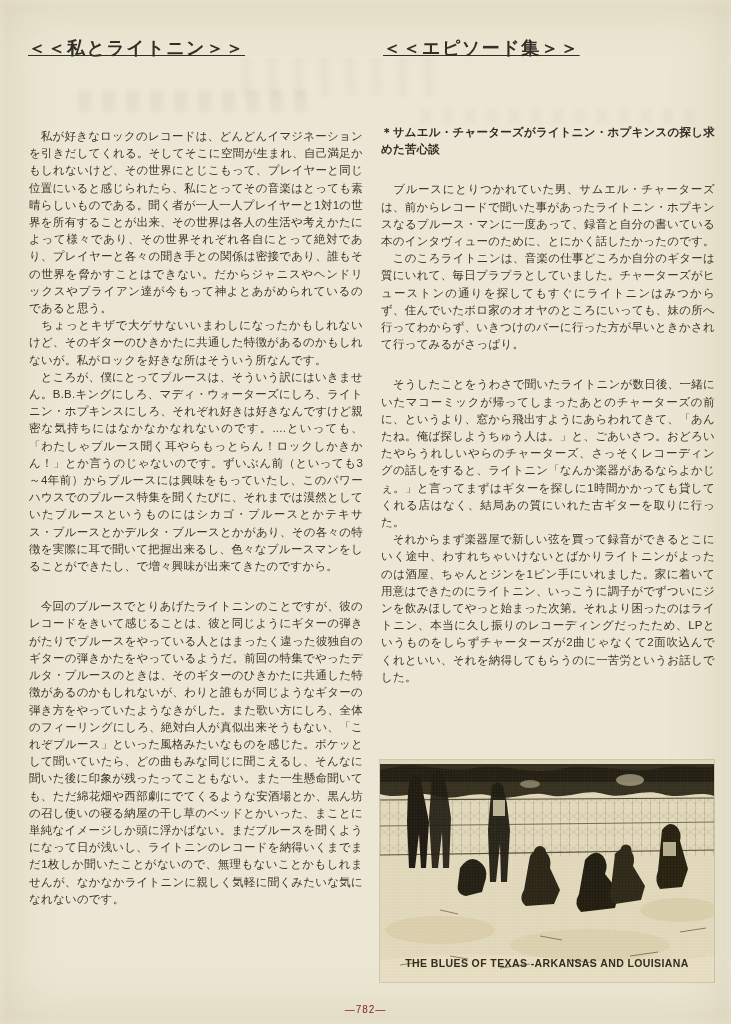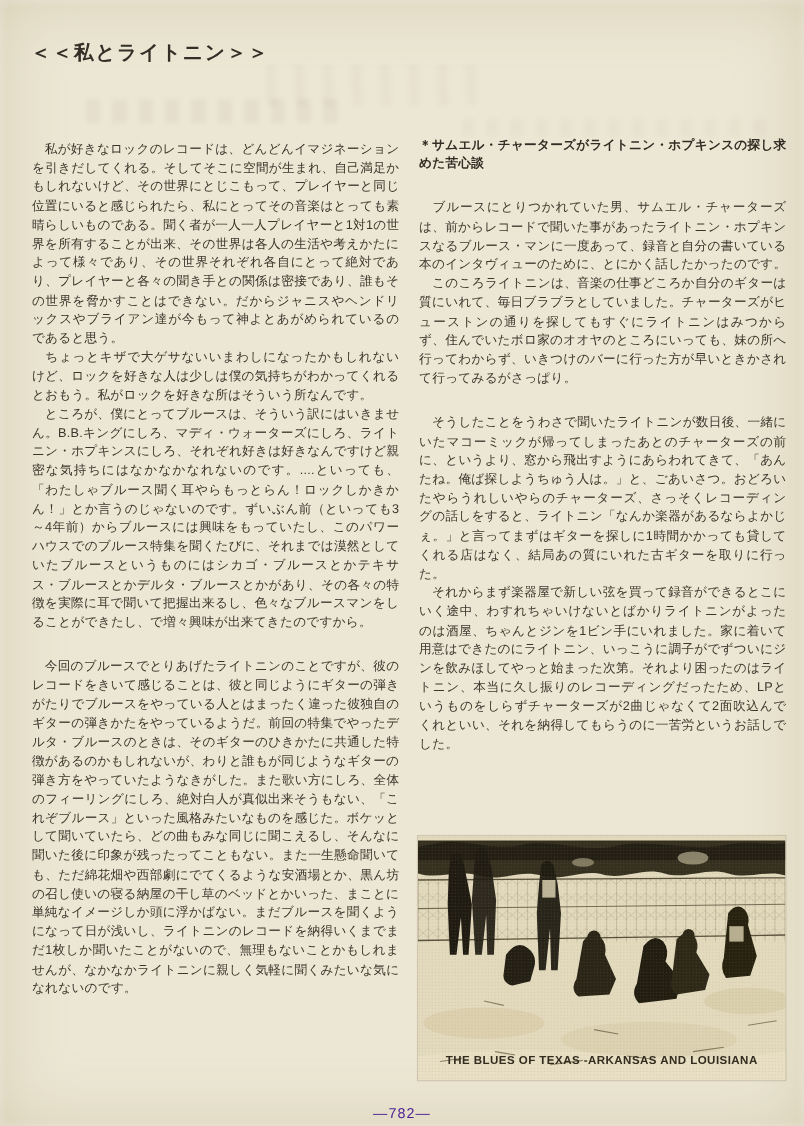--- a/index.html
+++ b/index.html
@@ -20,21 +20,21 @@
   .ghost-1 { left:78px; top:90px; width:240px; height:22px;
     background:repeating-linear-gradient(90deg, rgba(150,118,108,.16) 0 13px, transparent 13px 24px); }
   .ghost-2 { left:242px; top:58px; width:200px; height:38px;
     background:repeating-linear-gradient(88deg, rgba(160,130,120,.12) 0 10px, transparent 10px 26px); }
   .ghost-3 { left:420px; top:108px; width:280px; height:16px;
     background:repeating-linear-gradient(90deg, rgba(150,125,110,.10) 0 12px, transparent 12px 22px); }
 
   .hdr {
     position:absolute; top:36px;
     font-size:18px; font-weight:bold; color:#332f27;
-    letter-spacing:1.5px; white-space:nowrap;
+    letter-spacing:1.5px; white-space:nowrap;text-decoration:underline;
   }
   .hdr-left  { left:28px; }
   .hdr-right { left:383px; }
 
   .col { position:absolute; width:334px; color:#3b362c; }
   .col-left  { left:29px;  top:128px; }
   .col-right { left:381px; top:124px; }
 
   .para {
     font-size:11.5px; line-height:17.2px;
@@ -47,37 +47,38 @@
   .photo {
     position:absolute; left:380px; top:760px;
     width:334px; height:222px;
     background:#e3dabe;
     box-shadow:0 0 0 1px rgba(120,105,70,.25);
   }
   .photo svg { display:block; width:334px; height:222px; }
 
   .pageno {
     position:absolute; left:50%; top:1004px; transform:translateX(-50%);
-    font-size:13px; letter-spacing:1px; color:#4c1d95;
+    font-size:10px; letter-spacing:1px; color:#7f1d1d;
   }
 </style>
 </head>
 <body>
 
 <div class="page">
 
   <div class="ghost ghost-1"></div>
   <div class="ghost ghost-2"></div>
   <div class="ghost ghost-3"></div>
 
   <div class="hdr hdr-left">＜＜私とライトニン＞＞</div>
+  <div class="hdr hdr-right">＜＜エピソード集＞＞</div>
 
   <div class="col col-left">
       <p class="para">　私が好きなロックのレコードは、どんどんイマジネーションを引きだしてくれる。そしてそこに空間が生まれ、自己満足かもしれないけど、その世界にとじこもって、プレイヤーと同じ位置にいると感じられたら、私にとってその音楽はとっても素晴らしいものである。聞く者が一人一人プレイヤーと1対1の世界を所有することが出来、その世界は各人の生活や考えかたによって様々であり、その世界それぞれ各自にとって絶対であり、プレイヤーと各々の聞き手との関係は密接であり、誰もその世界を脅かすことはできない。だからジャニスやヘンドリックスやブライアン達が今もって神よとあがめられているのであると思う。</p>
-      <p class="para">　ちょっとキザで大ゲサないいまわしになったかもしれないけど、ロックを好きな人は少しは僕の気持ちがわかってくれるとおもう。私がロックを好きな所はそういう所なんです。</p>
+      <p class="para">　ちょっとキザで大ゲサないいまわしになったかもしれないけど、そのギターのひきかたに共通した特徴があるのかもしれないが。私がロックを好きな所はそういう所なんです。</p>
       <p class="para">　ところが、僕にとってブルースは、そういう訳にはいきません。B.B.キングにしろ、マディ・ウォーターズにしろ、ライトニン・ホプキンスにしろ、それぞれ好きは好きなんですけど親密な気持ちにはなかなかなれないのです。....といっても、「わたしゃブルース聞く耳やらもっとらん！ロックしかきかん！」とか言うのじゃないのです。ずいぶん前（といっても3～4年前）からブルースには興味をもっていたし、このパワーハウスでのブルース特集を聞くたびに、それまでは漠然としていたブルースというものにはシカゴ・ブルースとかテキサス・ブルースとかデルタ・ブルースとかがあり、その各々の特徴を実際に耳で聞いて把握出来るし、色々なブルースマンをしることができたし、で増々興味が出来てきたのですから。</p>
       <p class="para gap">　今回のブルースでとりあげたライトニンのことですが、彼のレコードをきいて感じることは、彼と同じようにギターの弾きがたりでブルースをやっている人とはまったく違った彼独自のギターの弾きかたをやっているようだ。前回の特集でやったデルタ・ブルースのときは、そのギターのひきかたに共通した特徴があるのかもしれないが、わりと誰もが同じようなギターの弾き方をやっていたようなきがした。また歌い方にしろ、全体のフィーリングにしろ、絶対白人が真似出来そうもない、「これぞブルース」といった風格みたいなものを感じた。ボケッとして聞いていたら、どの曲もみな同じに聞こえるし、そんなに聞いた後に印象が残ったってこともない。また一生懸命聞いても、ただ綿花畑や西部劇にでてくるような安酒場とか、黒ん坊の召し使いの寝る納屋の干し草のベッドとかいった、まことに単純なイメージしか頭に浮かばない。まだブルースを聞くようになって日が浅いし、ライトニンのレコードを納得いくまでまだ1枚しか聞いたことがないので、無理もないことかもしれませんが、なかなかライトニンに親しく気軽に聞くみたいな気になれないのです。</p>
     </div>
 
   <div class="col col-right">
     <p class="para lead">＊サムエル・チャーターズがライトニン・ホプキンスの探し求めた苦心談</p>
     <div>
         <p class="para gap">　ブルースにとりつかれていた男、サムエル・チャーターズは、前からレコードで聞いた事があったライトニン・ホプキンスなるブルース・マンに一度あって、録音と自分の書いている本のインタヴィューのために、とにかく話したかったのです。</p>
         <p class="para">　このころライトニンは、音楽の仕事どころか自分のギターは質にいれて、毎日ブラブラとしていました。チャーターズがヒューストンの通りを探してもすぐにライトニンはみつからず、住んでいたボロ家のオオヤのところにいっても、妹の所へ行ってわからず、いきつけのバーに行った方が早いときかされて行ってみるがさっぱり。</p>
         <p class="para gap">　そうしたことをうわさで聞いたライトニンが数日後、一緒にいたマコーミックが帰ってしまったあとのチャーターズの前に、というより、窓から飛出すようにあらわれてきて、「あんたね。俺ば探しようちゅう人は。」と、ごあいさつ。おどろいたやらうれしいやらのチャーターズ、さっそくレコーディングの話しをすると、ライトニン「なんか楽器があるならよかじぇ。」と言ってまずはギターを探しに1時間かかっても貸してくれる店はなく、結局あの質にいれた古ギターを取りに行った。</p>

